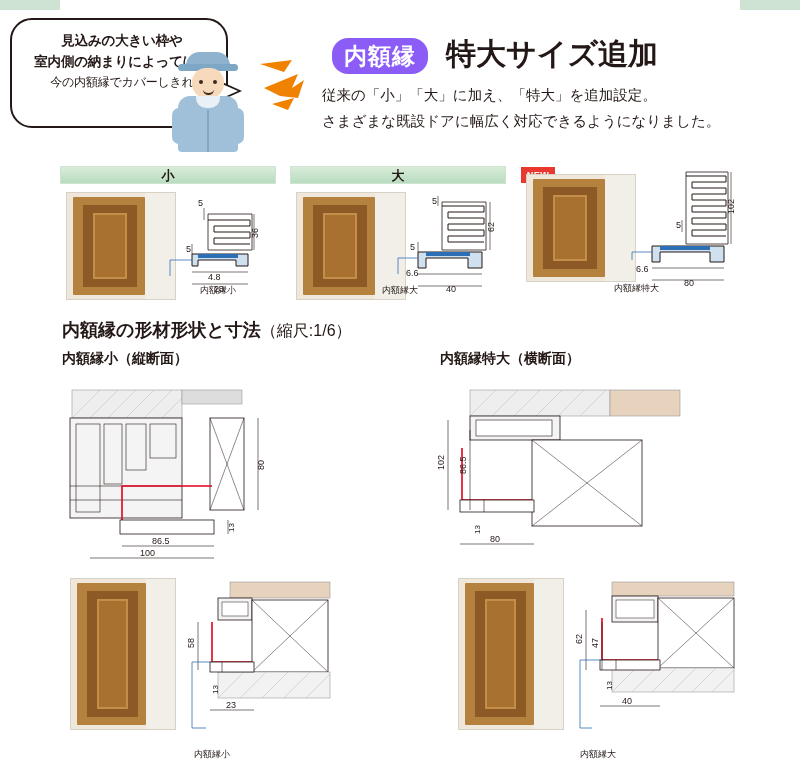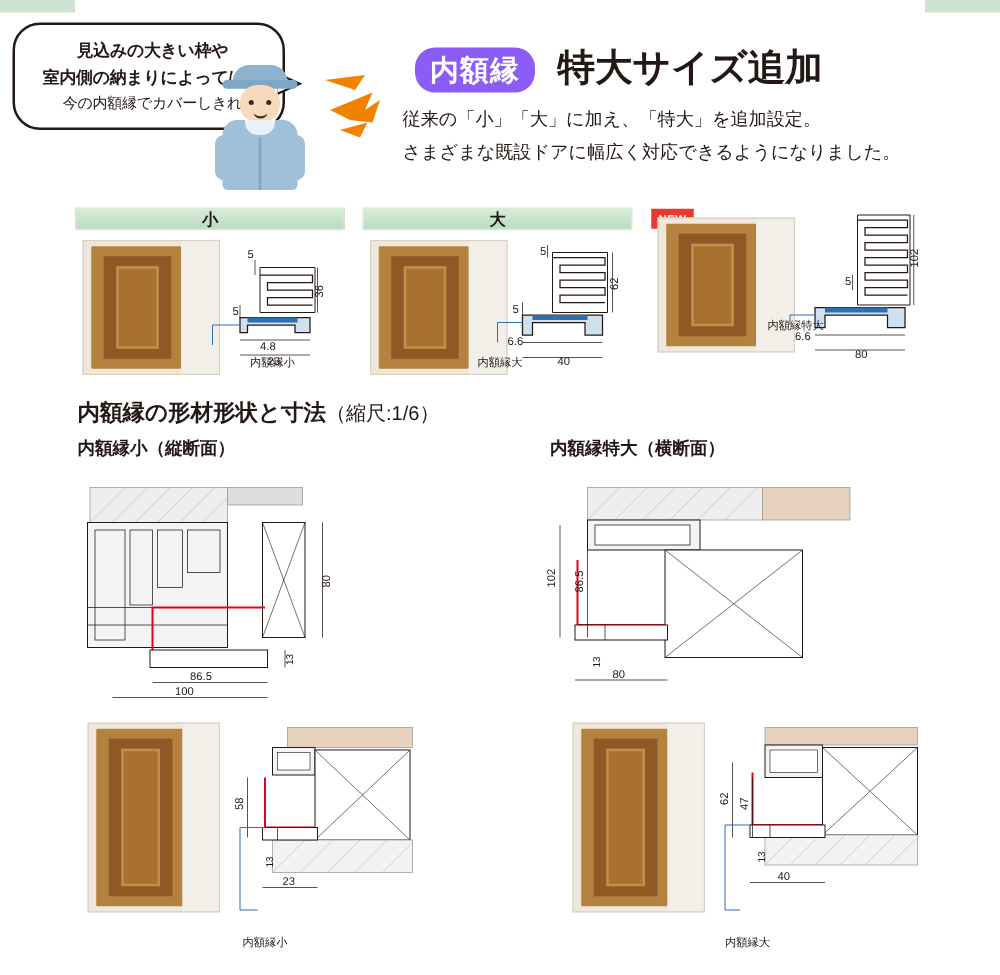--- a/index.html
+++ b/index.html
@@ -10,21 +10,21 @@
     color:#231815;
     position:relative;
     overflow:hidden;
   }
   
   .topbar-left{position:absolute;left:0;top:0;width:60px;height:10px;background:#cfe3d2;}
   .topbar-right{position:absolute;left:740px;top:0;width:60px;height:10px;background:#cfe3d2;}
 
   
   .bubble{
-    position:absolute;left:10px;top:18px;width:218px;height:86px;
+    position:absolute;left:10px;top:18px;width:218px;height:110px;
     background:#ffffff;border:2px solid #231815;border-radius:22px;
     box-sizing:border-box;
   }
   .bubble .tail{
     position:absolute;right:-16px;bottom:26px;width:0;height:0;
     border-left:20px solid #231815;border-top:9px solid transparent;border-bottom:9px solid transparent;
   }
   .bubble .tail-in{
     position:absolute;right:-12px;bottom:28px;width:0;height:0;
     border-left:16px solid #ffffff;border-top:7px solid transparent;border-bottom:7px solid transparent;
@@ -226,21 +226,21 @@
       <text class="lbl" x="38" y="60">5</text>
       <line x1="44" y1="52" x2="44" y2="64" stroke="#231815" stroke-width="0.6"></line>
       <text class="lbl" x="96" y="46" transform="rotate(-90 96 46)">102</text>
       <line x1="93" y1="4" x2="93" y2="76" stroke="#231815" stroke-width="0.6"></line>
       <text class="lbl" x="-2" y="104">6.6</text>
       <line x1="14" y1="100" x2="86" y2="100" stroke="#231815" stroke-width="0.6"></line>
       <text class="lbl" x="46" y="118">80</text>
       <line x1="14" y1="112" x2="86" y2="112" stroke="#231815" stroke-width="0.6"></line>
       <polyline points="14,84 -6,84 -6,92" fill="none" stroke="#2d6fb5" stroke-width="0.8"></polyline>
     </svg>
-    <div class="cap" style="left:94px;top:88px;">内額縁特大</div>
+    <div class="cap" style="left:94px;top:116px;">内額縁特大</div>
   </div>
 </div>
 
 <div class="sec-title t-main"><span>内額縁の形材形状と寸法</span><span class="scale">（縮尺:1/6）</span></div>
 <div class="sec-title t-v">内額縁小（縦断面）</div>
 <div class="sec-title t-h">内額縁特大（横断面）</div>
 
 <svg style="position:absolute;left:62px;top:382px;" width="280" height="200">
 
   <rect x="10" y="8" width="110" height="28" fill="#eeeeee" stroke="#999" stroke-width="0.6"></rect>

